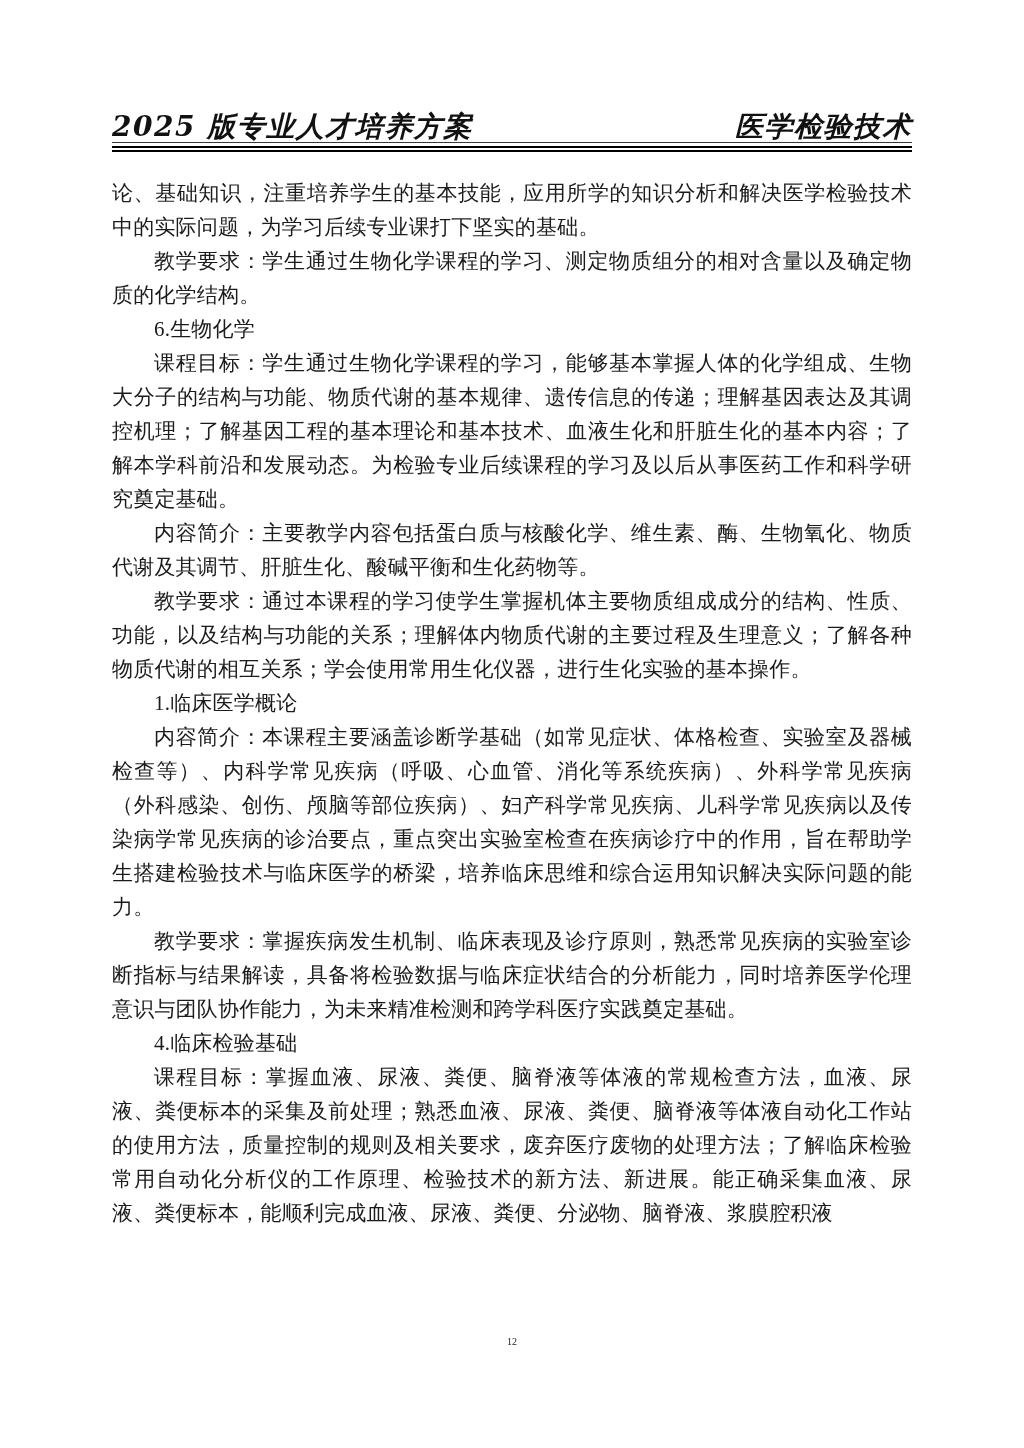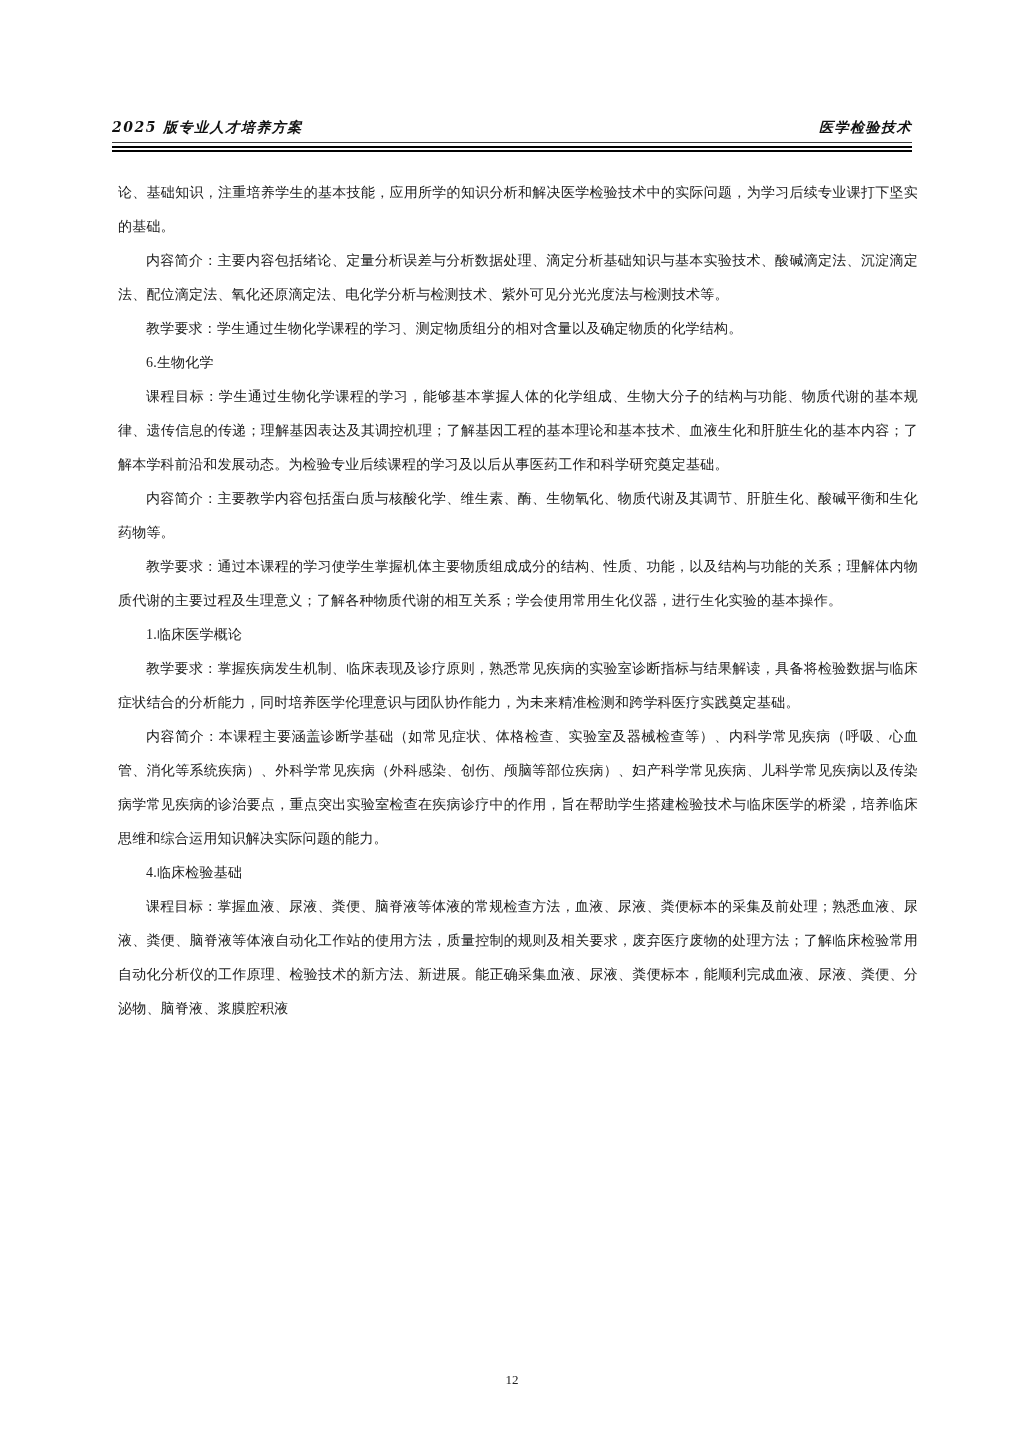--- a/index.html
+++ b/index.html
@@ -23,87 +23,86 @@
     left: 112px; right: 112px;
     top: 114px;
   }
   .header-titles {
     display: flex;
     justify-content: space-between;
     align-items: baseline;
     font-family: "DejaVu Serif", "Liberation Serif", serif;
     font-style: italic;
     font-weight: bold;
-    font-size: 14px;
+    font-size: 28px;
     letter-spacing: 1.5px;
     color: #111;
     line-height: 26px;
   }
   .rule-thin {
     margin-top: 2px;
     border-top: 1.4px solid #3a3a3a;
   }
   .rule-thick {
     margin-top: 3px;
     height: 6px;
     border-top: 2.2px solid #000;
     border-bottom: 2.2px solid #000;
   }
 
   
   .content {
     position: absolute;
-    left: 118px;
+    left: 112px;
     width: 800px;
     top: 176px;
-    font-size: 14px;
+    font-size: 21px;
     line-height: 34px;
     text-align: justify;
     letter-spacing: 0.2px;
   }
   .para { text-align: justify; }
   .para.indent { text-indent: 2em; }
 
   
   .page-footer {
     position: absolute;
     left: 0;
     width: 100%;
-    top: 1372px;
+    top: 1336px;
     text-align: center;
-    font-size: 13px;
+    font-size: 10px;
     color: #222;
   }
 </style>
 </head>
 <body>
 
 <div class="page">
 
   <header class="page-header">
     <div class="header-titles">
       <span>2025 版专业人才培养方案</span>
       <span>医学检验技术</span>
     </div>
     <div class="rule-thin"></div>
     <div class="rule-thick"></div>
   </header>
 
   <main class="content">
 
   <p class="para">论、基础知识，注重培养学生的基本技能，应用所学的知识分析和解决医学检验技术中的实际问题，为学习后续专业课打下坚实的基础。</p>
-      <p class="para indent">内容简介：主要内容包括绪论、定量分析误差与分析数据处理、滴定分析基础知识与基本实验技术、酸碱滴定法、沉淀滴定法、配位滴定法、氧化还原滴定法、电化学分析与检测技术、紫外可见分光光度法与检测技术等。</p>
       <p class="para indent">教学要求：学生通过生物化学课程的学习、测定物质组分的相对含量以及确定物质的化学结构。</p>
       <p class="para indent">6.生物化学</p>
       <p class="para indent">课程目标：学生通过生物化学课程的学习，能够基本掌握人体的化学组成、生物大分子的结构与功能、物质代谢的基本规律、遗传信息的传递；理解基因表达及其调控机理；了解基因工程的基本理论和基本技术、血液生化和肝脏生化的基本内容；了解本学科前沿和发展动态。为检验专业后续课程的学习及以后从事医药工作和科学研究奠定基础。</p>
       <p class="para indent">内容简介：主要教学内容包括蛋白质与核酸化学、维生素、酶、生物氧化、物质代谢及其调节、肝脏生化、酸碱平衡和生化药物等。</p>
       <p class="para indent">教学要求：通过本课程的学习使学生掌握机体主要物质组成成分的结构、性质、功能，以及结构与功能的关系；理解体内物质代谢的主要过程及生理意义；了解各种物质代谢的相互关系；学会使用常用生化仪器，进行生化实验的基本操作。</p>
       <p class="para indent">1.临床医学概论</p>
+      <p class="para indent">内容简介：本课程主要涵盖诊断学基础（如常见症状、体格检查、实验室及器械检查等）、内科学常见疾病（呼吸、心血管、消化等系统疾病）、外科学常见疾病（外科感染、创伤、颅脑等部位疾病）、妇产科学常见疾病、儿科学常见疾病以及传染病学常见疾病的诊治要点，重点突出实验室检查在疾病诊疗中的作用，旨在帮助学生搭建检验技术与临床医学的桥梁，培养临床思维和综合运用知识解决实际问题的能力。</p>
       <p class="para indent">教学要求：掌握疾病发生机制、临床表现及诊疗原则，熟悉常见疾病的实验室诊断指标与结果解读，具备将检验数据与临床症状结合的分析能力，同时培养医学伦理意识与团队协作能力，为未来精准检测和跨学科医疗实践奠定基础。</p>
-      <p class="para indent">内容简介：本课程主要涵盖诊断学基础（如常见症状、体格检查、实验室及器械检查等）、内科学常见疾病（呼吸、心血管、消化等系统疾病）、外科学常见疾病（外科感染、创伤、颅脑等部位疾病）、妇产科学常见疾病、儿科学常见疾病以及传染病学常见疾病的诊治要点，重点突出实验室检查在疾病诊疗中的作用，旨在帮助学生搭建检验技术与临床医学的桥梁，培养临床思维和综合运用知识解决实际问题的能力。</p>
       <p class="para indent">4.临床检验基础</p>
       <p class="para indent">课程目标：掌握血液、尿液、粪便、脑脊液等体液的常规检查方法，血液、尿液、粪便标本的采集及前处理；熟悉血液、尿液、粪便、脑脊液等体液自动化工作站的使用方法，质量控制的规则及相关要求，废弃医疗废物的处理方法；了解临床检验常用自动化分析仪的工作原理、检验技术的新方法、新进展。能正确采集血液、尿液、粪便标本，能顺利完成血液、尿液、粪便、分泌物、脑脊液、浆膜腔积液</p>
     </main>
 
   <footer class="page-footer">
     <span>12</span>
   </footer>
 
 </div>
 

